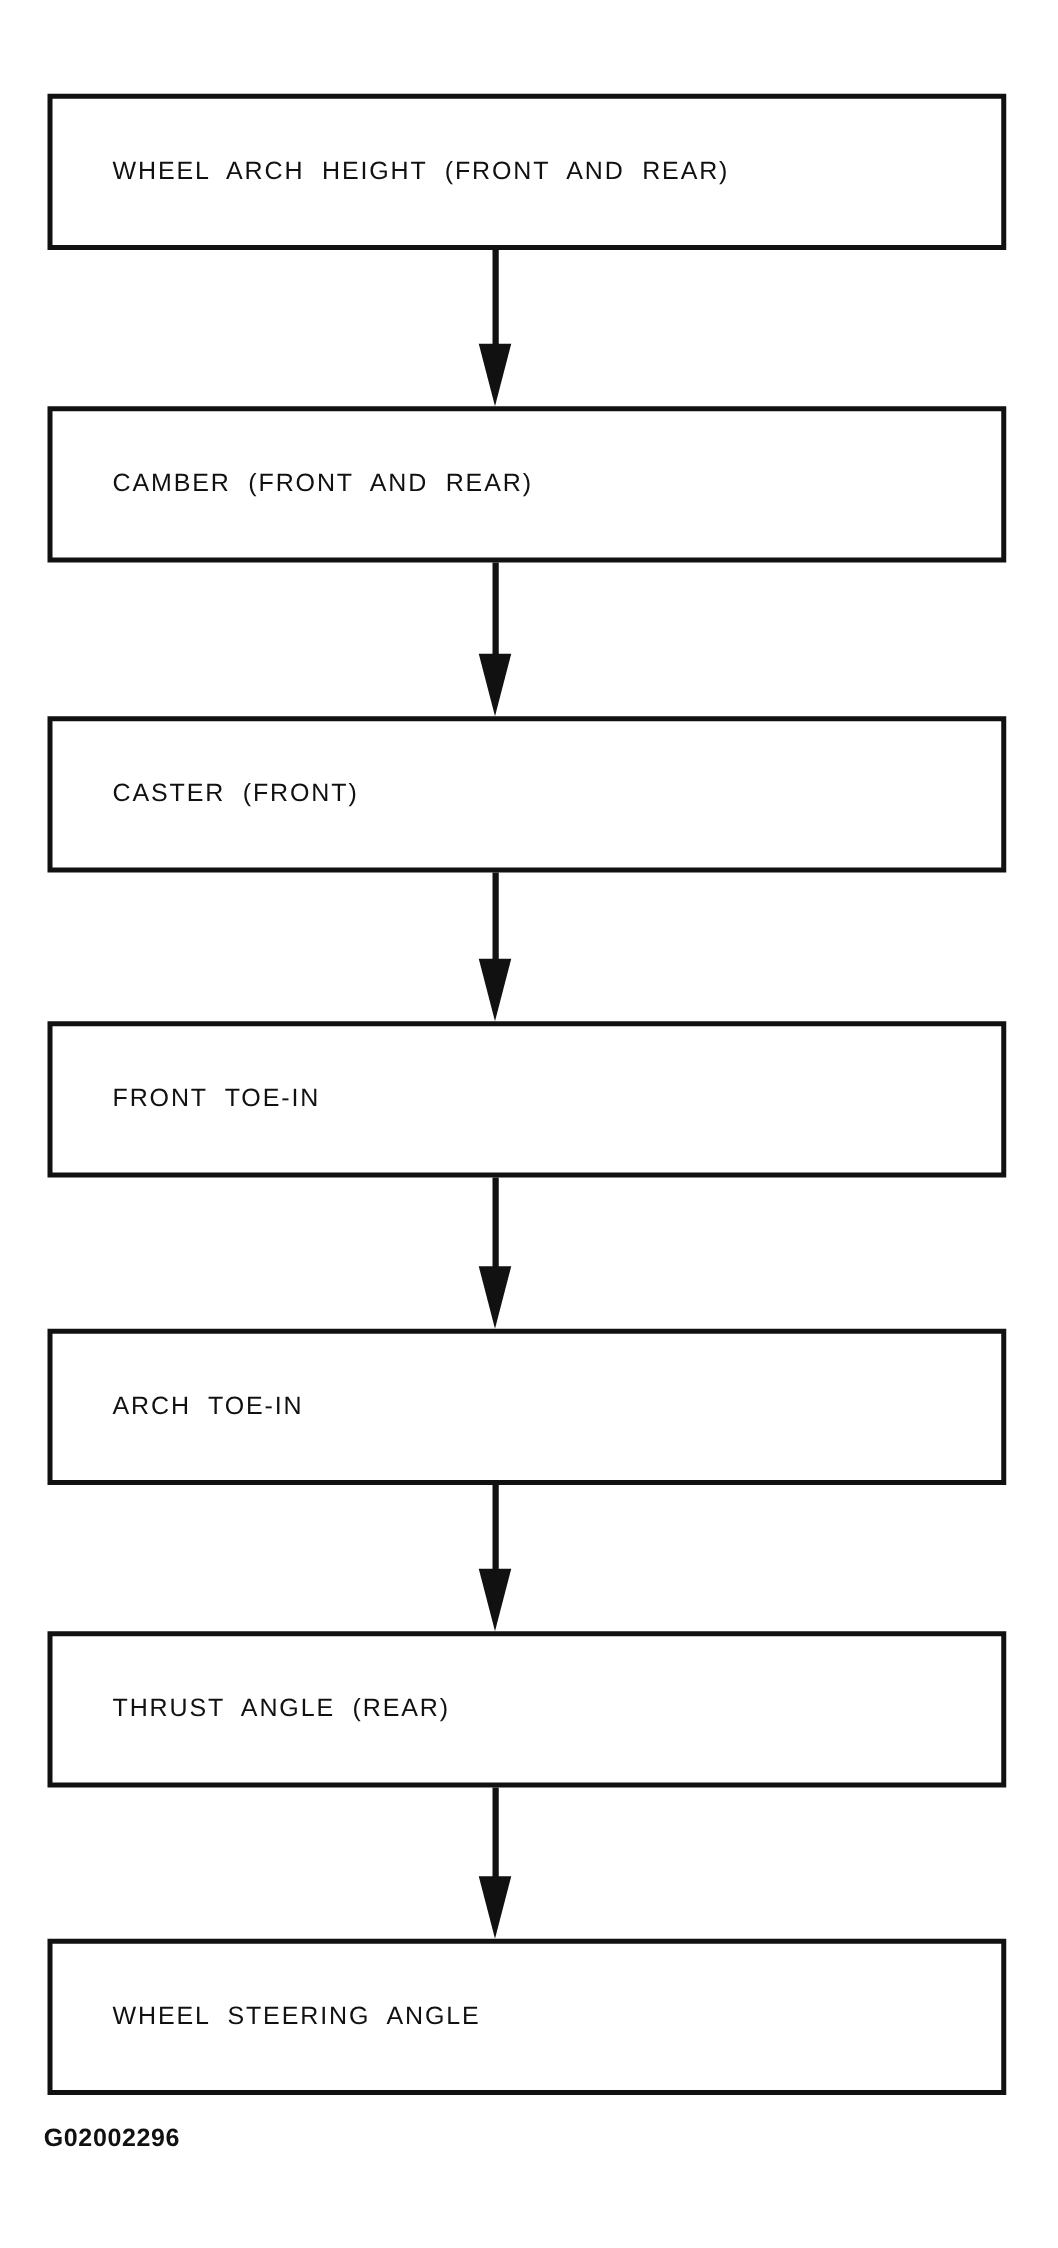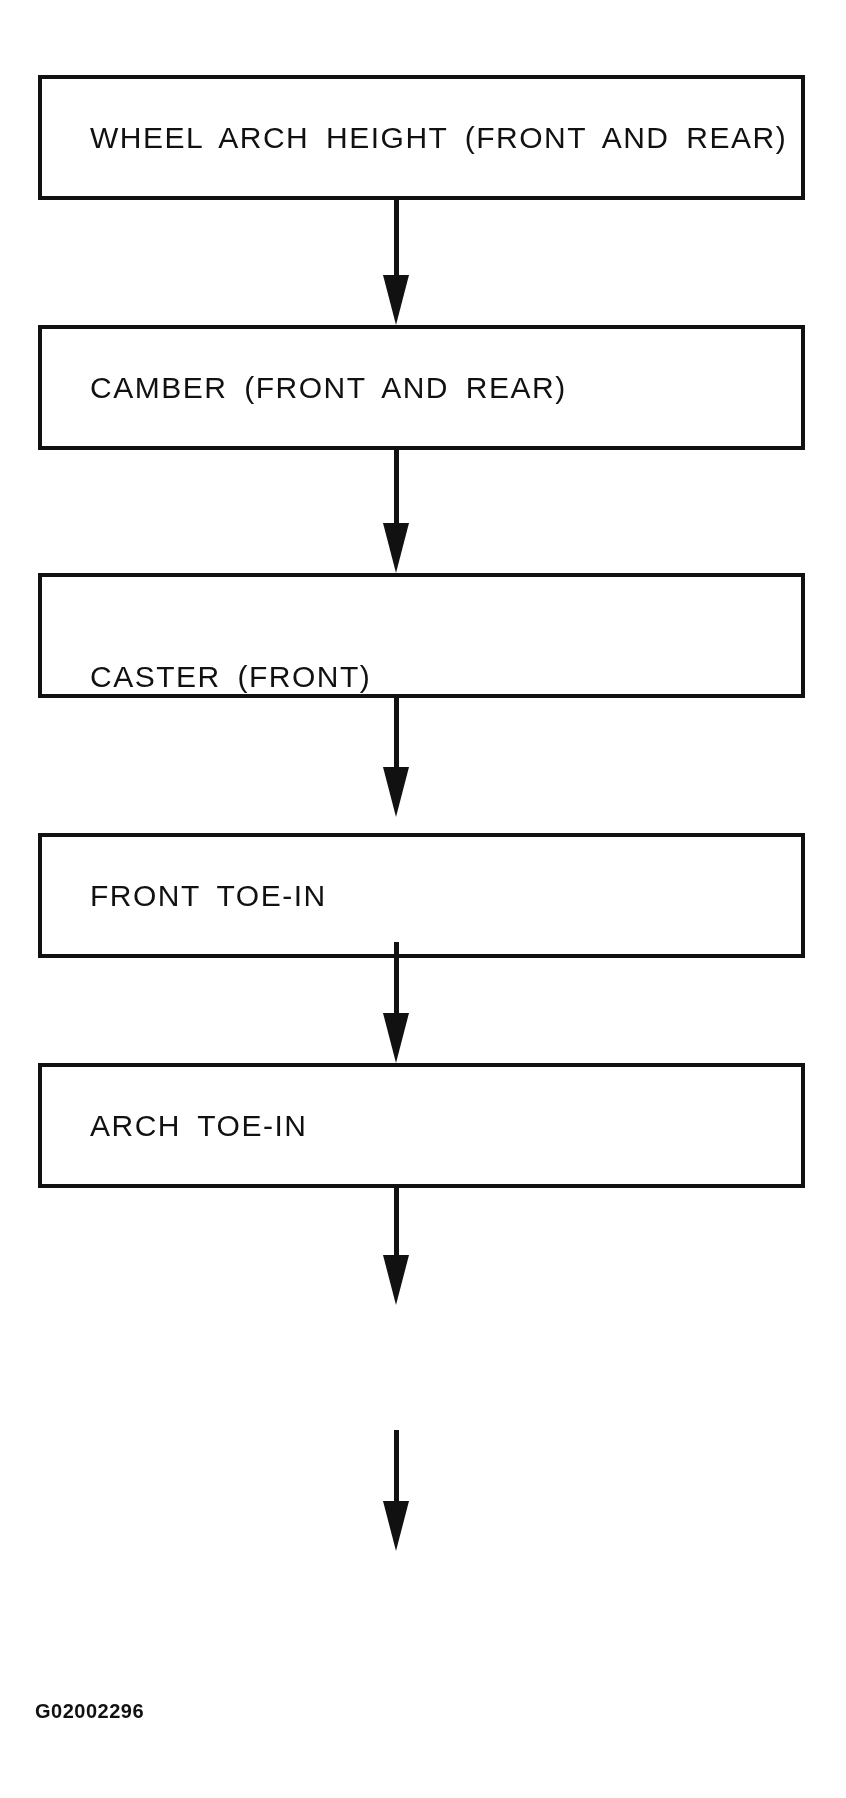--- a/index.html
+++ b/index.html
@@ -26,31 +26,31 @@
     height: 125px;
     border: 4px solid var(--ink);
     box-sizing: border-box;
     display: flex;
     align-items: center;
     padding-left: 48px;
     background: var(--paper);
   }
   .step-label {
     color: var(--ink);
-    font-size: 30px;
+    font-size: 20px;
     font-weight: 400;
     letter-spacing: 1.5px;
     word-spacing: 7px;
     white-space: nowrap;
   }
   
   .pos-1 { top: 75px; }
   .pos-2 { top: 325px; }
-  .pos-3 { top: 573px; align-items: flex-end; }
-  .pos-4 { top: 817px; margin-top: 16px; }
+  .pos-3 { top: 573px; }
+  .pos-4 { top: 817px; }
   .pos-5 { top: 1063px; }
   .pos-6 { top: 1305px; }
   .pos-7 { top: 1551px; }
 
   .arrow {
     position: absolute;
     left: 383px;   
     width: 26px;
   }
   .arrow .stem {
@@ -133,22 +133,28 @@
 
   <div class="step-box pos-5">
     <span class="step-label">ARCH TOE-IN</span>
   </div>
 
   <div class="arrow gap-5">
     <div class="stem"></div>
     <div class="head"></div>
   </div>
 
+  <div class="step-box pos-6">
+    <span class="step-label">THRUST ANGLE (REAR)</span>
+  </div>
 
   <div class="arrow gap-6">
     <div class="stem"></div>
     <div class="head"></div>
   </div>
 
+  <div class="step-box pos-7">
+    <span class="step-label">WHEEL STEERING ANGLE</span>
+  </div>
 
   <div class="figure-id">G02002296</div>
 
 </div>
 
 </body></html>

